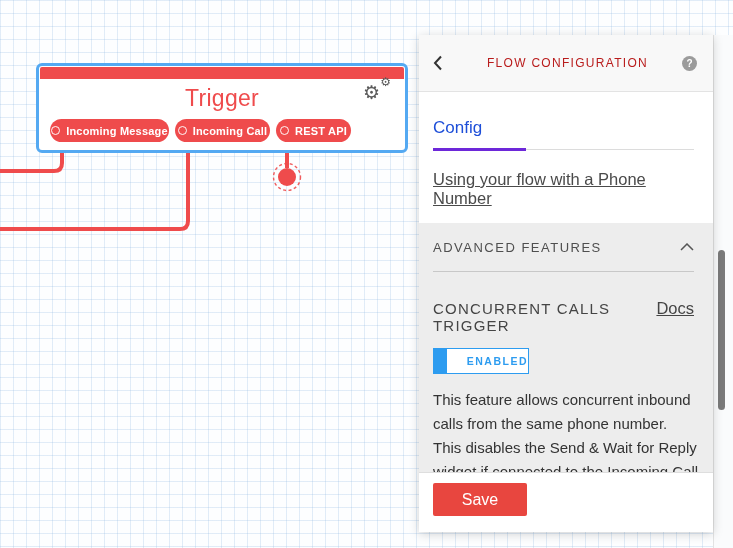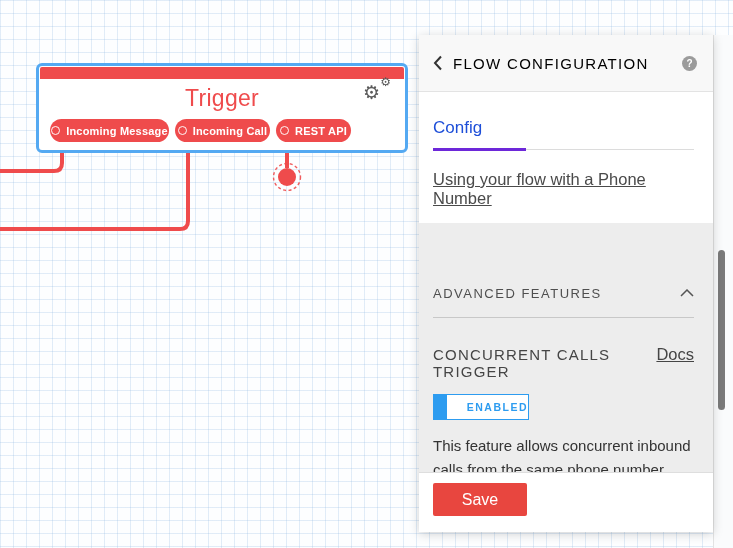--- a/index.html
+++ b/index.html
@@ -64,21 +64,21 @@
   .panel {
     position:absolute; left:419px; top:35px; width:294px; height:497px;
     background:#fff; box-shadow:0 2px 10px rgba(0,0,0,.18);
   }
   .panel-header {
     height:57px; background:#f8f8f8; border-bottom:1px solid #e3e3e3;
     display:flex; align-items:center; padding:0 16px 0 14px;
   }
   .back-btn { width:20px; cursor:pointer; display:flex; align-items:center; }
   .panel-title {
-    flex:1; font-size:15px; letter-spacing:1.3px; color:#000000;
+    flex:1; text-align:center; font-size:12px; letter-spacing:1.3px; color:#b91c1c;
   }
   .help-icon {
     width:15px; height:15px; border-radius:50%; background:#9b9b9b;
     color:#fff; font-size:10px; font-weight:700; line-height:15px;
     text-align:center; cursor:pointer; flex:0 0 auto;
   }
   .tabs {
     display:flex; margin:22px 19px 0 14px; border-bottom:1px solid #dcdcdc;
   }
   .tab { padding:4px 0 10px; font-size:17px; cursor:pointer; }
@@ -91,21 +91,20 @@
     display:inline-block; margin:20px 19px 0 14px; font-size:16.5px;
     color:#4a4a4a; text-decoration:underline; cursor:pointer;
   }
   .gray-section {
     margin-top:15px; height:283px; overflow:hidden;
     background:#ededed; padding:0 19px 0 14px;
   }
   .adv-header {
     height:48px; display:flex; align-items:center; justify-content:space-between;
     cursor:pointer;
-    margin-top:46px;
   }
   .adv-title { font-size:13px; letter-spacing:1.5px; color:#4f4f4f; }
   .adv-divider { border:0; border-top:1px solid #c8c8c8; }
   .cct-row {
     margin-top:27px; display:flex; align-items:baseline; justify-content:space-between;
   }
   .cct-label { font-size:15px; letter-spacing:1.2px; color:#454545; }
   .docs-link { font-size:16.5px; color:#454545; text-decoration:underline; cursor:pointer; }
   .toggle {
     margin-top:14px; width:96px; height:26px; background:#fff;

